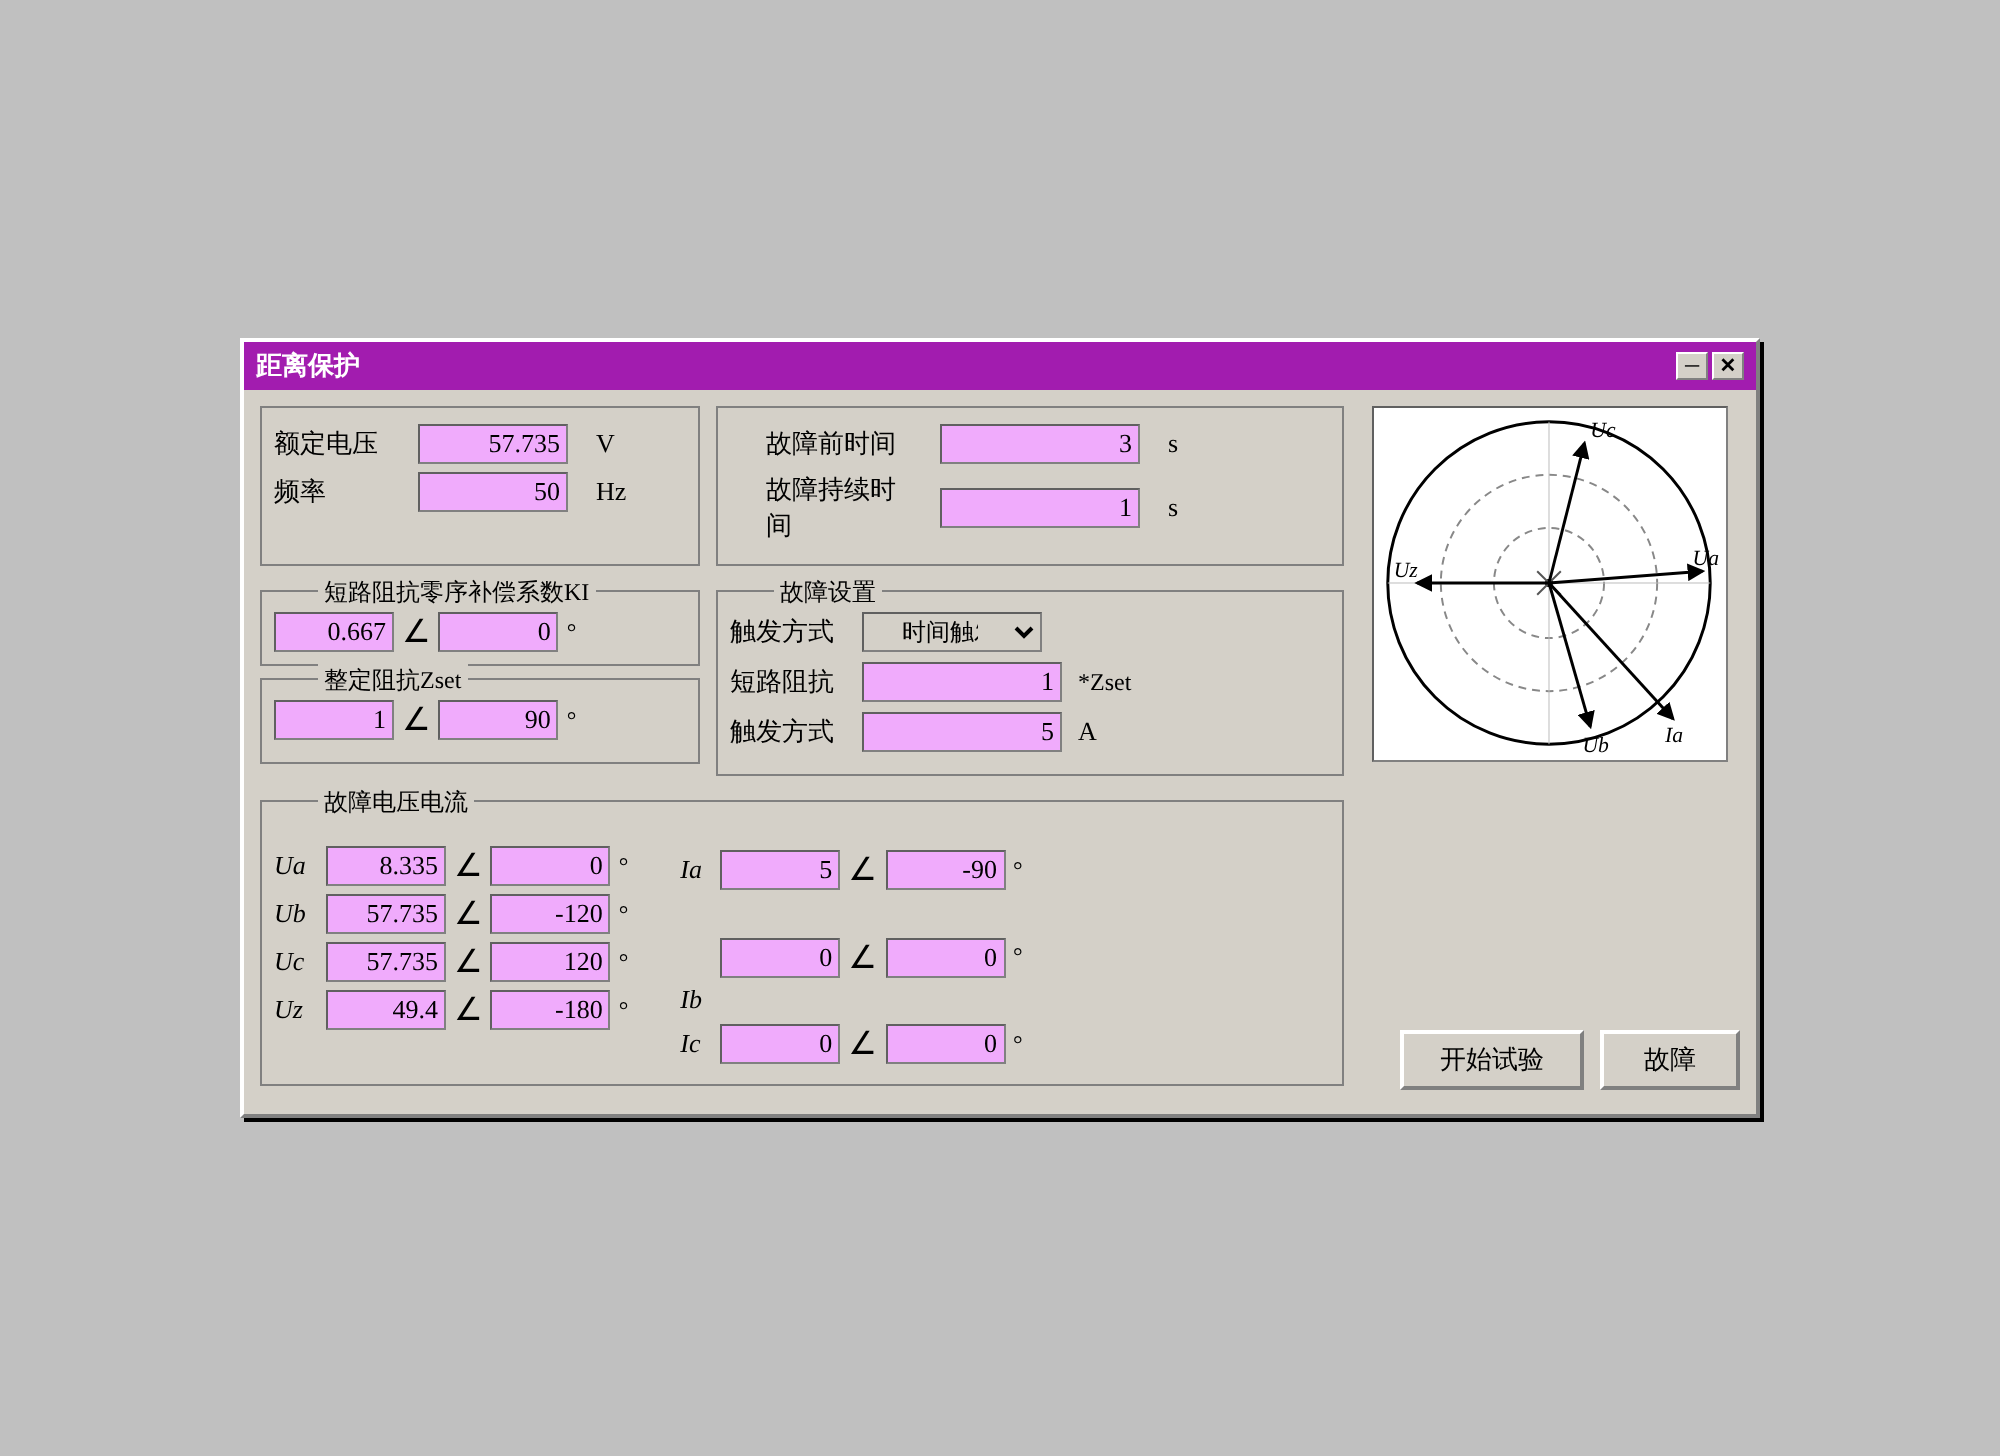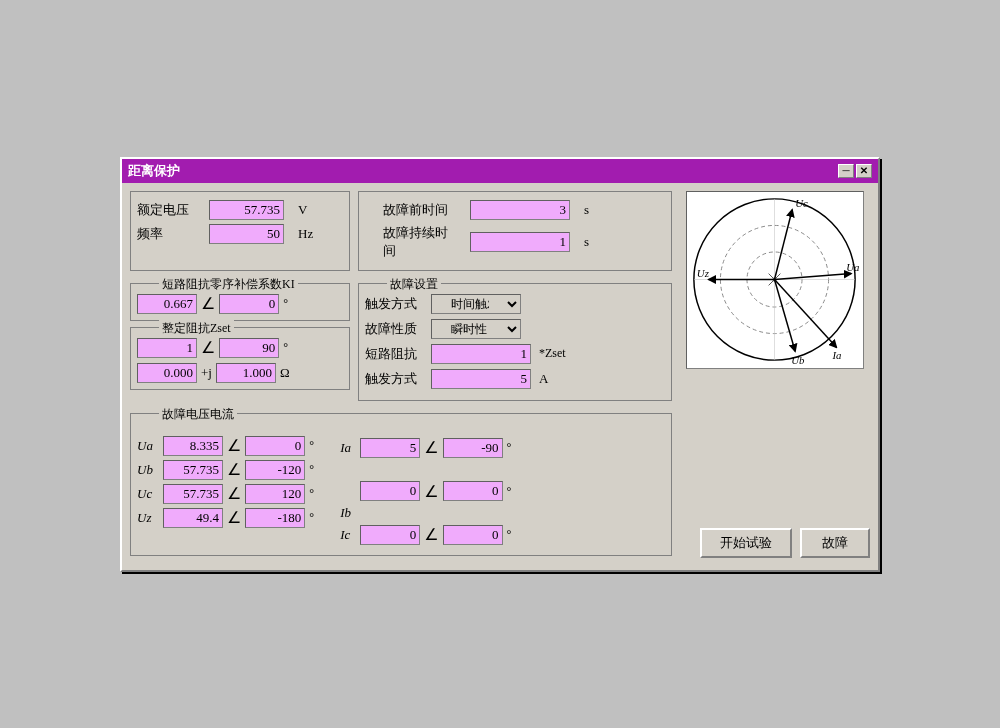--- a/index.html
+++ b/index.html
@@ -272,47 +272,34 @@
             </div>
           </div>
 
           <div class="group-box" style="padding-top:10px;">
             <span class="group-box-title">整定阻抗Zset</span>
             <div class="angle-row" style="margin-bottom:5px;">
               <input type="text" class="input-small" value="1" style="">
               <span class="angle-sym">∠</span>
               <input type="text" class="input-small" value="90" style="">
               <span class="degree-sym">°</span>
-            </div>
-            <div class="zset-row2 angle-row">
-              <input type="text" class="input-small" value="0.000" style="">
-              <span style="font-size:13px;">+j</span>
-              <input type="text" class="input-small" value="1.000" style="">
-              <span style="font-size:13px;">Ω</span>
             </div>
           </div>
         </div>
 
         <div class="group-box middle-right" style="padding-top:10px; flex:1;">
           <span class="group-box-title">故障设置</span>
           <div class="fault-row">
             <span class="fault-label">触发方式</span>
             <select>
               <option>时间触发</option>
               <option>手动触发</option>
             </select>
           </div>
           <div class="fault-row">
-            <span class="fault-label">故障性质</span>
-            <select>
-              <option>瞬时性</option>
-              <option>永久性</option>
-            </select>
-          </div>
-          <div class="fault-row">
             <span class="fault-label">短路阻抗</span>
             <input type="text" class="input-large" style="text-align: right;" value="1">
             <span style="font-size:12px; margin-left:2px;">*Zset</span>
           </div>
           <div class="fault-row">
             <span class="fault-label">触发方式</span>
             <input type="text" class="input-large" style="text-align: right;" value="5">
             <span style="font-size:13px; margin-left:2px;">A</span>
           </div>
         </div>

